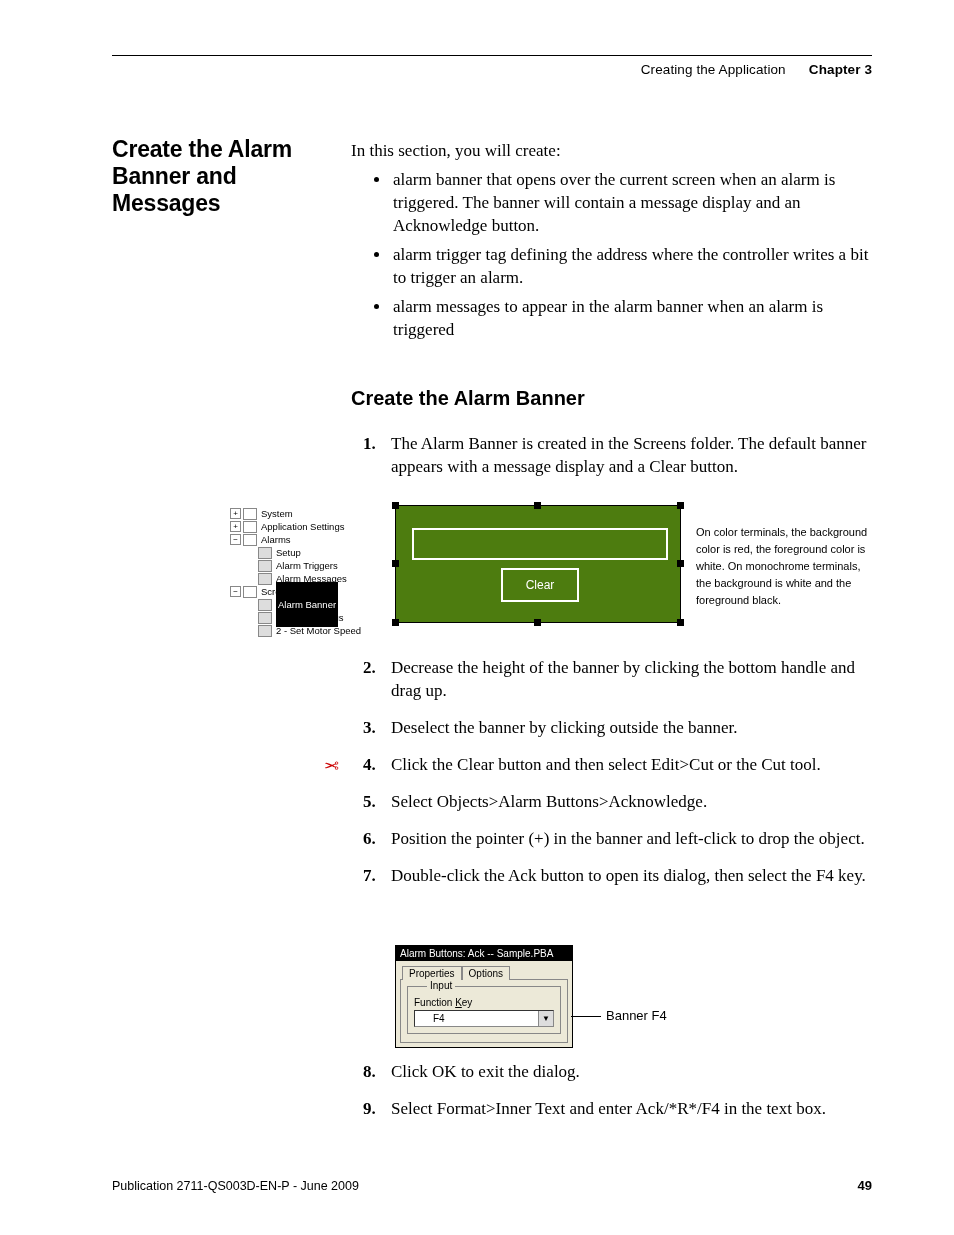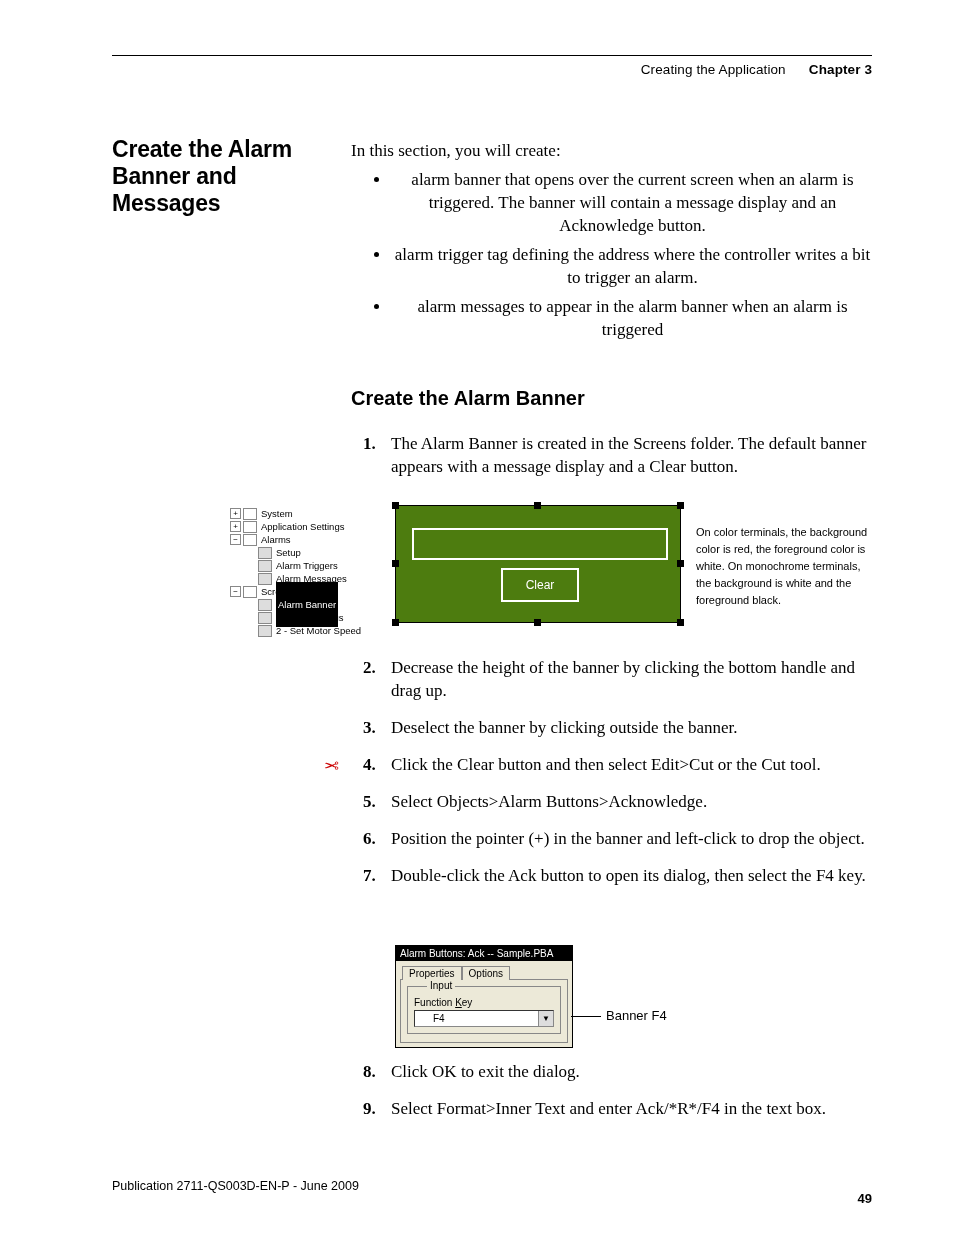--- a/index.html
+++ b/index.html
@@ -44,21 +44,20 @@
     position: absolute;
     left: 351px;
     top: 139px;
     width: 521px;
     line-height: 23px;
   }
   .body-col p { margin: 0 0 6px 0; }
   ul.bullets {
     margin: 6px 0 0 0;
     padding-left: 40px;
-    text-align: center;
   }
   ul.bullets li {
     margin-bottom: 6px;
     padding-left: 2px;
   }
   .sub-heading {
     font-family: Arial, Helvetica, sans-serif;
     font-weight: bold;
     font-size: 20px;
     margin-top: 46px;
@@ -261,21 +260,21 @@
   .footer-left {
     position:absolute;
     left:112px;
     bottom:42px;
     font-family:Arial,Helvetica,sans-serif;
     font-size:12.5px;
   }
   .footer-right {
     position:absolute;
     right:82px;
-    bottom:29px;
+    bottom:42px;
     font-family:Arial,Helvetica,sans-serif;
     font-size:13px;
     font-weight:bold;
   }
 </style>
 </head>
 <body>
 
 <div class="header-rule"></div>
 <div class="header-right">

